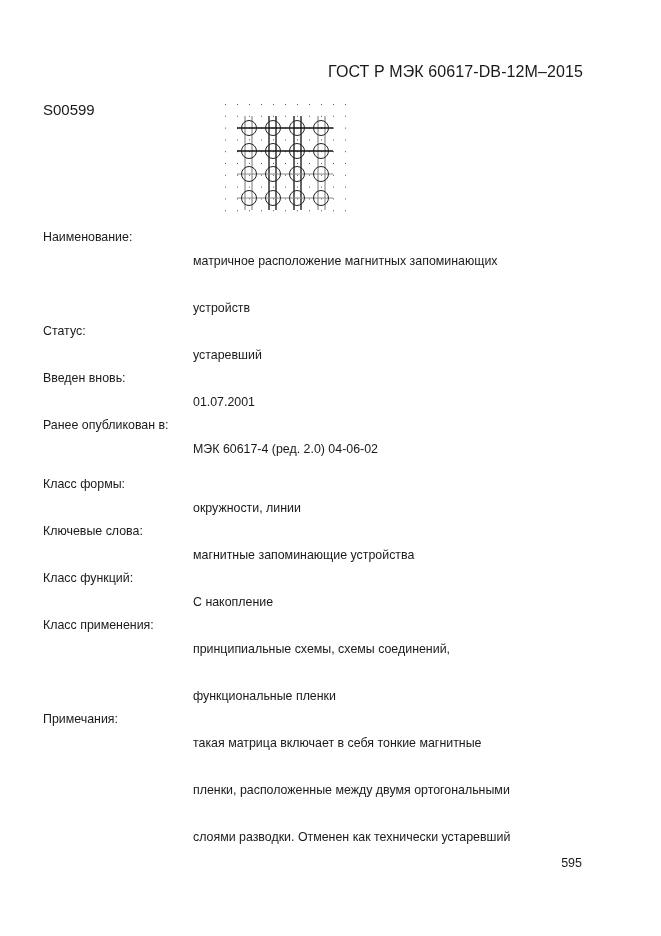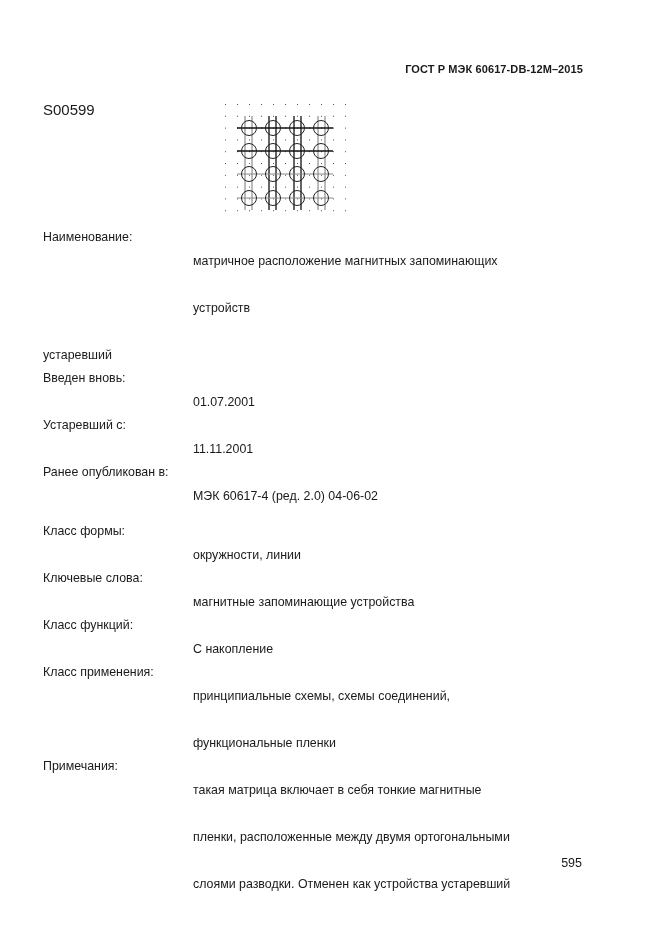--- a/index.html
+++ b/index.html
@@ -1,18 +1,18 @@
 <!DOCTYPE html>
 <html><head>
 <meta charset="utf-8">
 <style>
   html, body { margin: 0; padding: 0; background: #ffffff; }
   body { width: 661px; height: 936px; position: relative; overflow: hidden;
          font-family: "Liberation Sans", "DejaVu Sans", sans-serif; color: #1a1a1a; }
-  .hdr { position: absolute; top: 63px; right: 78px; font-size: 11px; font-weight: bold; letter-spacing: 0.1px; }
+  .hdr { position: absolute; top: 63px; right: 78px; font-size: 16px; font-weight: normal; letter-spacing: 0.1px; }
   .code { position: absolute; top: 101px; left: 43px; font-size: 15px; font-weight: normal; }
   .symbol { position: absolute; left: 218px; top: 100px; width: 130px; height: 126px; }
   .rows { position: absolute; left: 43px; top: 226px; width: 560px; font-size: 12.4px; }
   .row { display: flex; line-height: 23px; }
   .row .k { width: 150px; flex: 0 0 150px; }
   .row .v { flex: 1; margin-top: 24px; }
   .gap { height: 12px; }
   .page { position: absolute; top: 856px; right: 79px; font-size: 12.5px; }
 </style>
 </head>
@@ -184,29 +184,26 @@
   <div id="group1">
       <div class="row">
         <div class="k">Наименование:</div>
         <div class="v">матричное расположение магнитных запоминающих</div>
       </div>
       <div class="row">
         <div class="k"></div>
         <div class="v">устройств</div>
       </div>
       <div class="row">
+        <div class="k">Статус:</div>
         <div class="v">устаревший</div>
       </div>
       <div class="row">
         <div class="k">Введен вновь:</div>
         <div class="v">01.07.2001</div>
-      </div>
-      <div class="row">
-        <div class="k">Устаревший с:</div>
-        <div class="v">11.11.2001</div>
       </div>
       <div class="row">
         <div class="k">Ранее опубликован в:</div>
         <div class="v">МЭК 60617-4 (ред. 2.0) 04-06-02</div>
       </div>
     </div>
   <div class="gap"></div>
   <div id="group2">
       <div class="row">
         <div class="k">Класс формы:</div>
@@ -231,18 +228,18 @@
       <div class="row">
         <div class="k">Примечания:</div>
         <div class="v">такая матрица включает в себя тонкие магнитные</div>
       </div>
       <div class="row">
         <div class="k"></div>
         <div class="v">пленки, расположенные между двумя ортогональными</div>
       </div>
       <div class="row">
         <div class="k"></div>
-        <div class="v">слоями разводки. Отменен как устройства устаревший</div>
+        <div class="v">слоями разводки. Отменен как технически устаревший</div>
       </div>
     </div>
 </div>
 
 <div class="page">595</div>
 
 </body></html>

